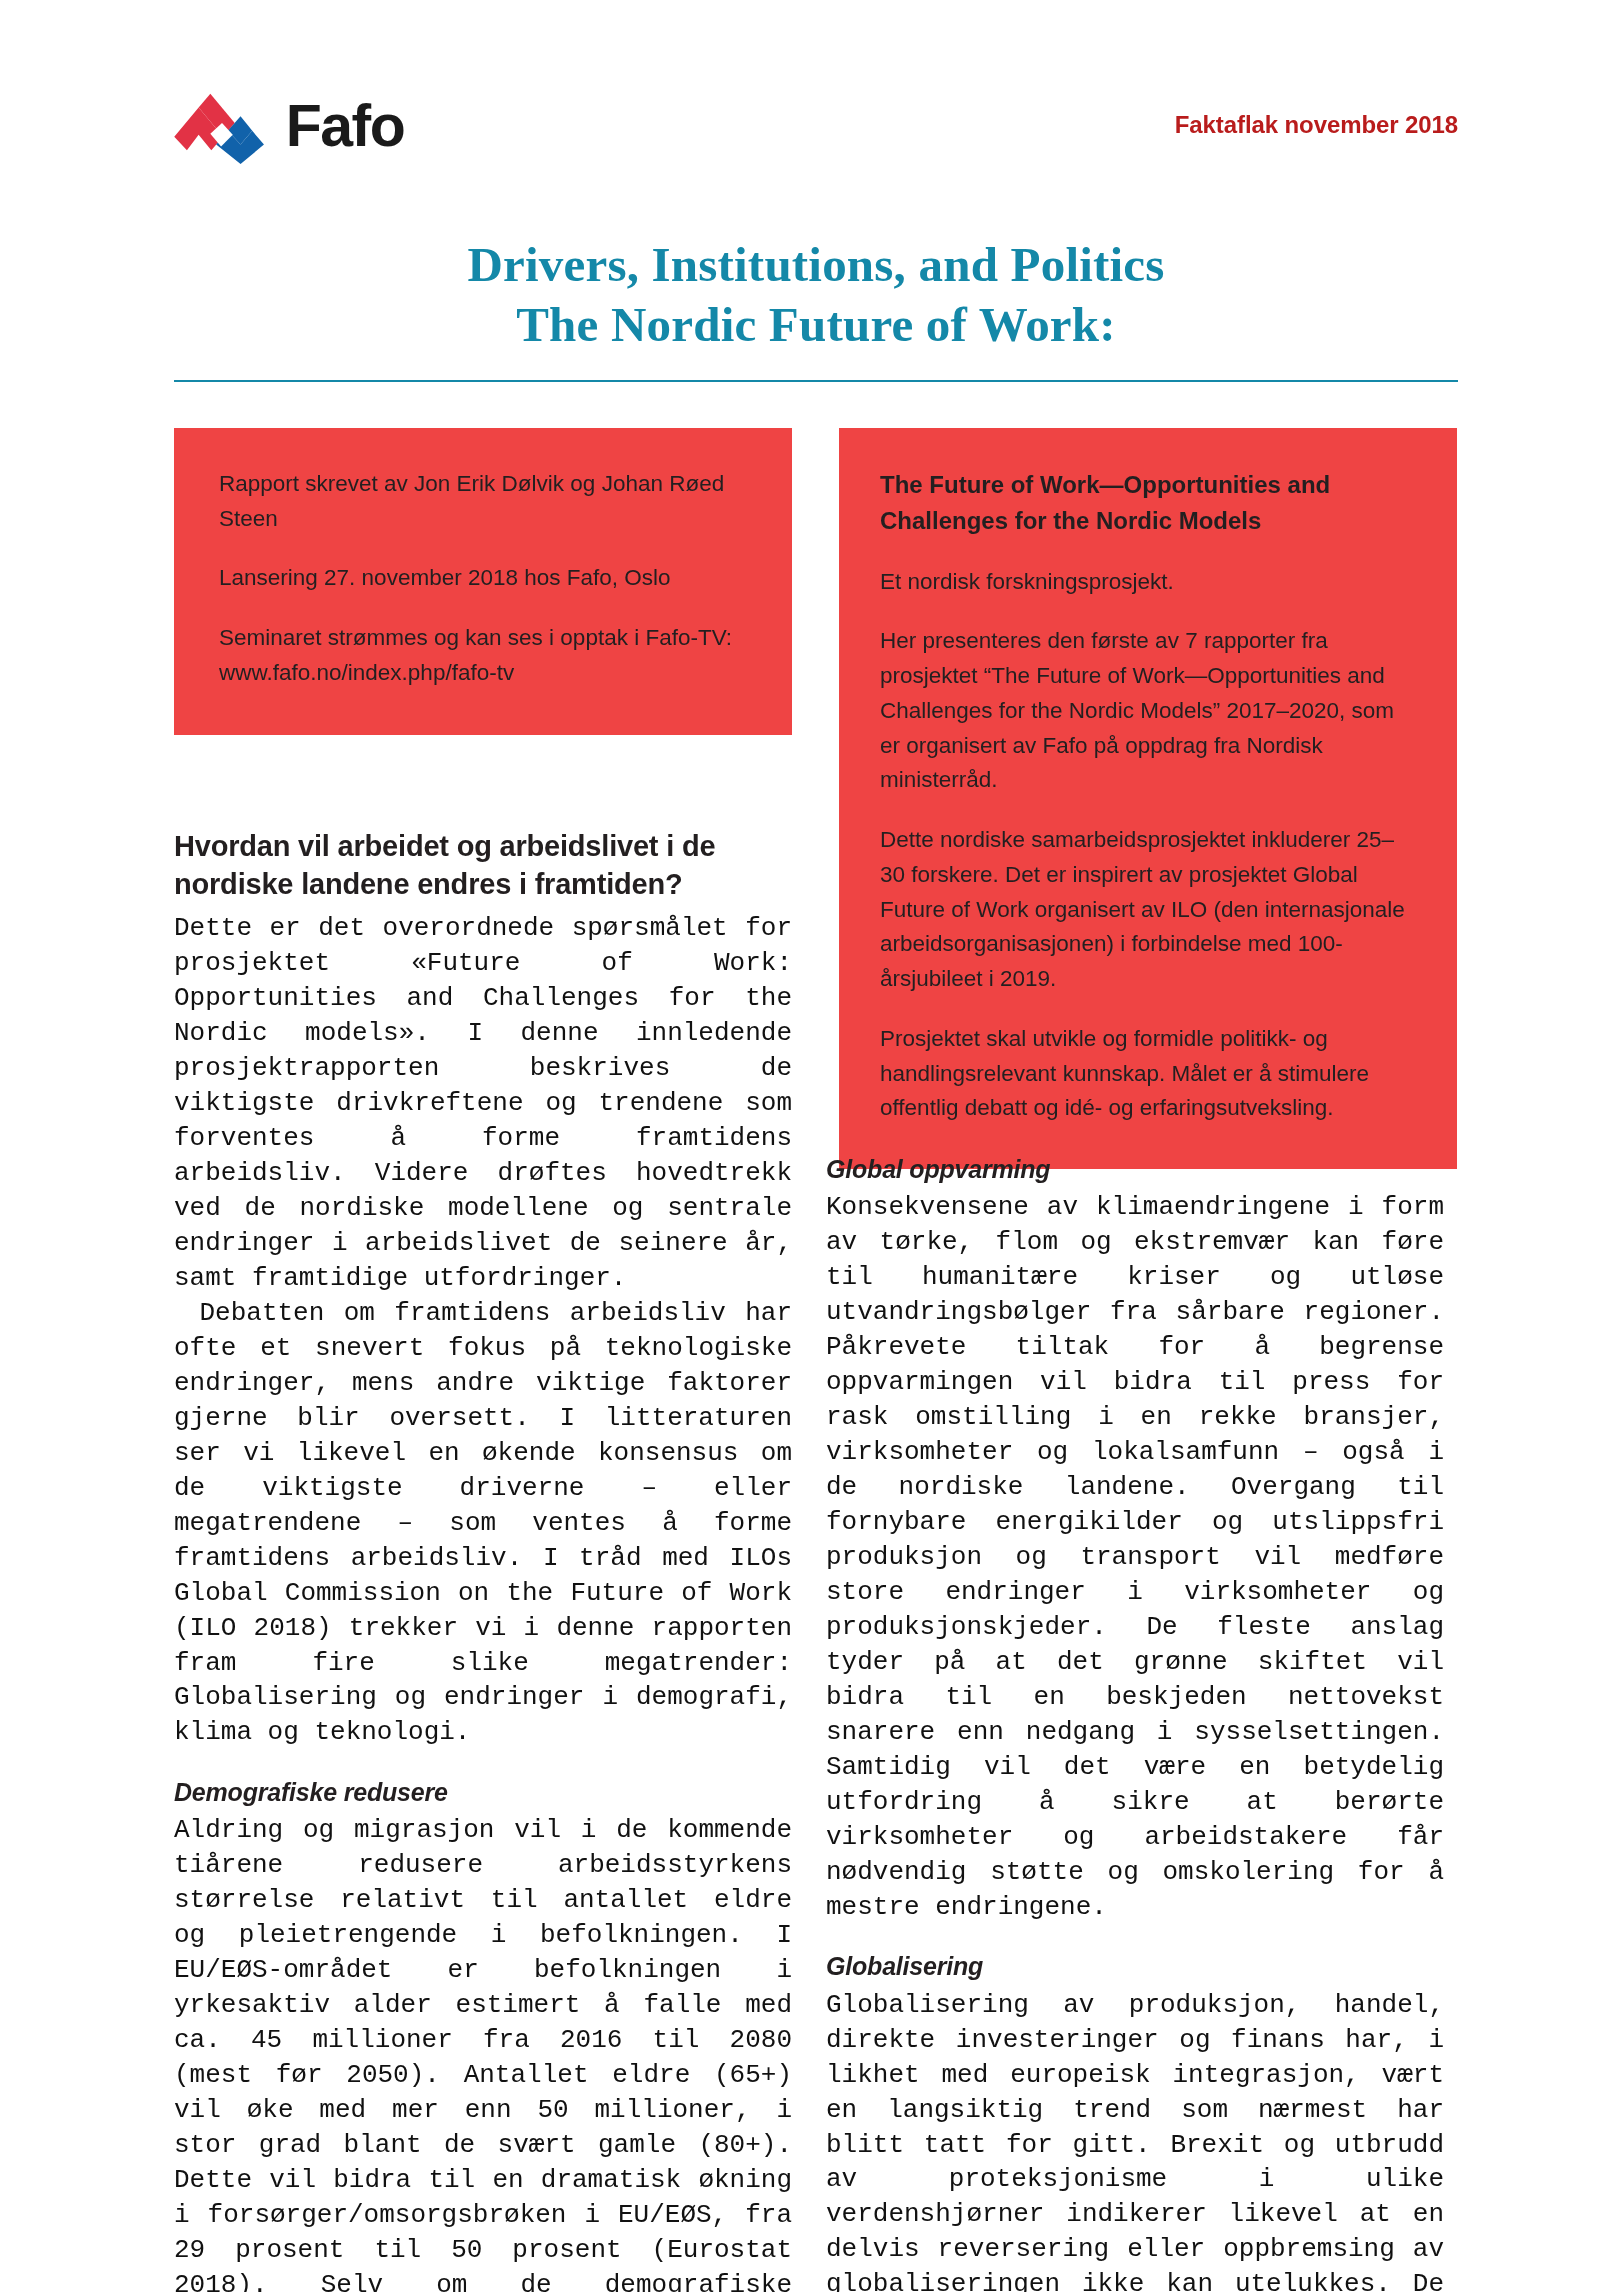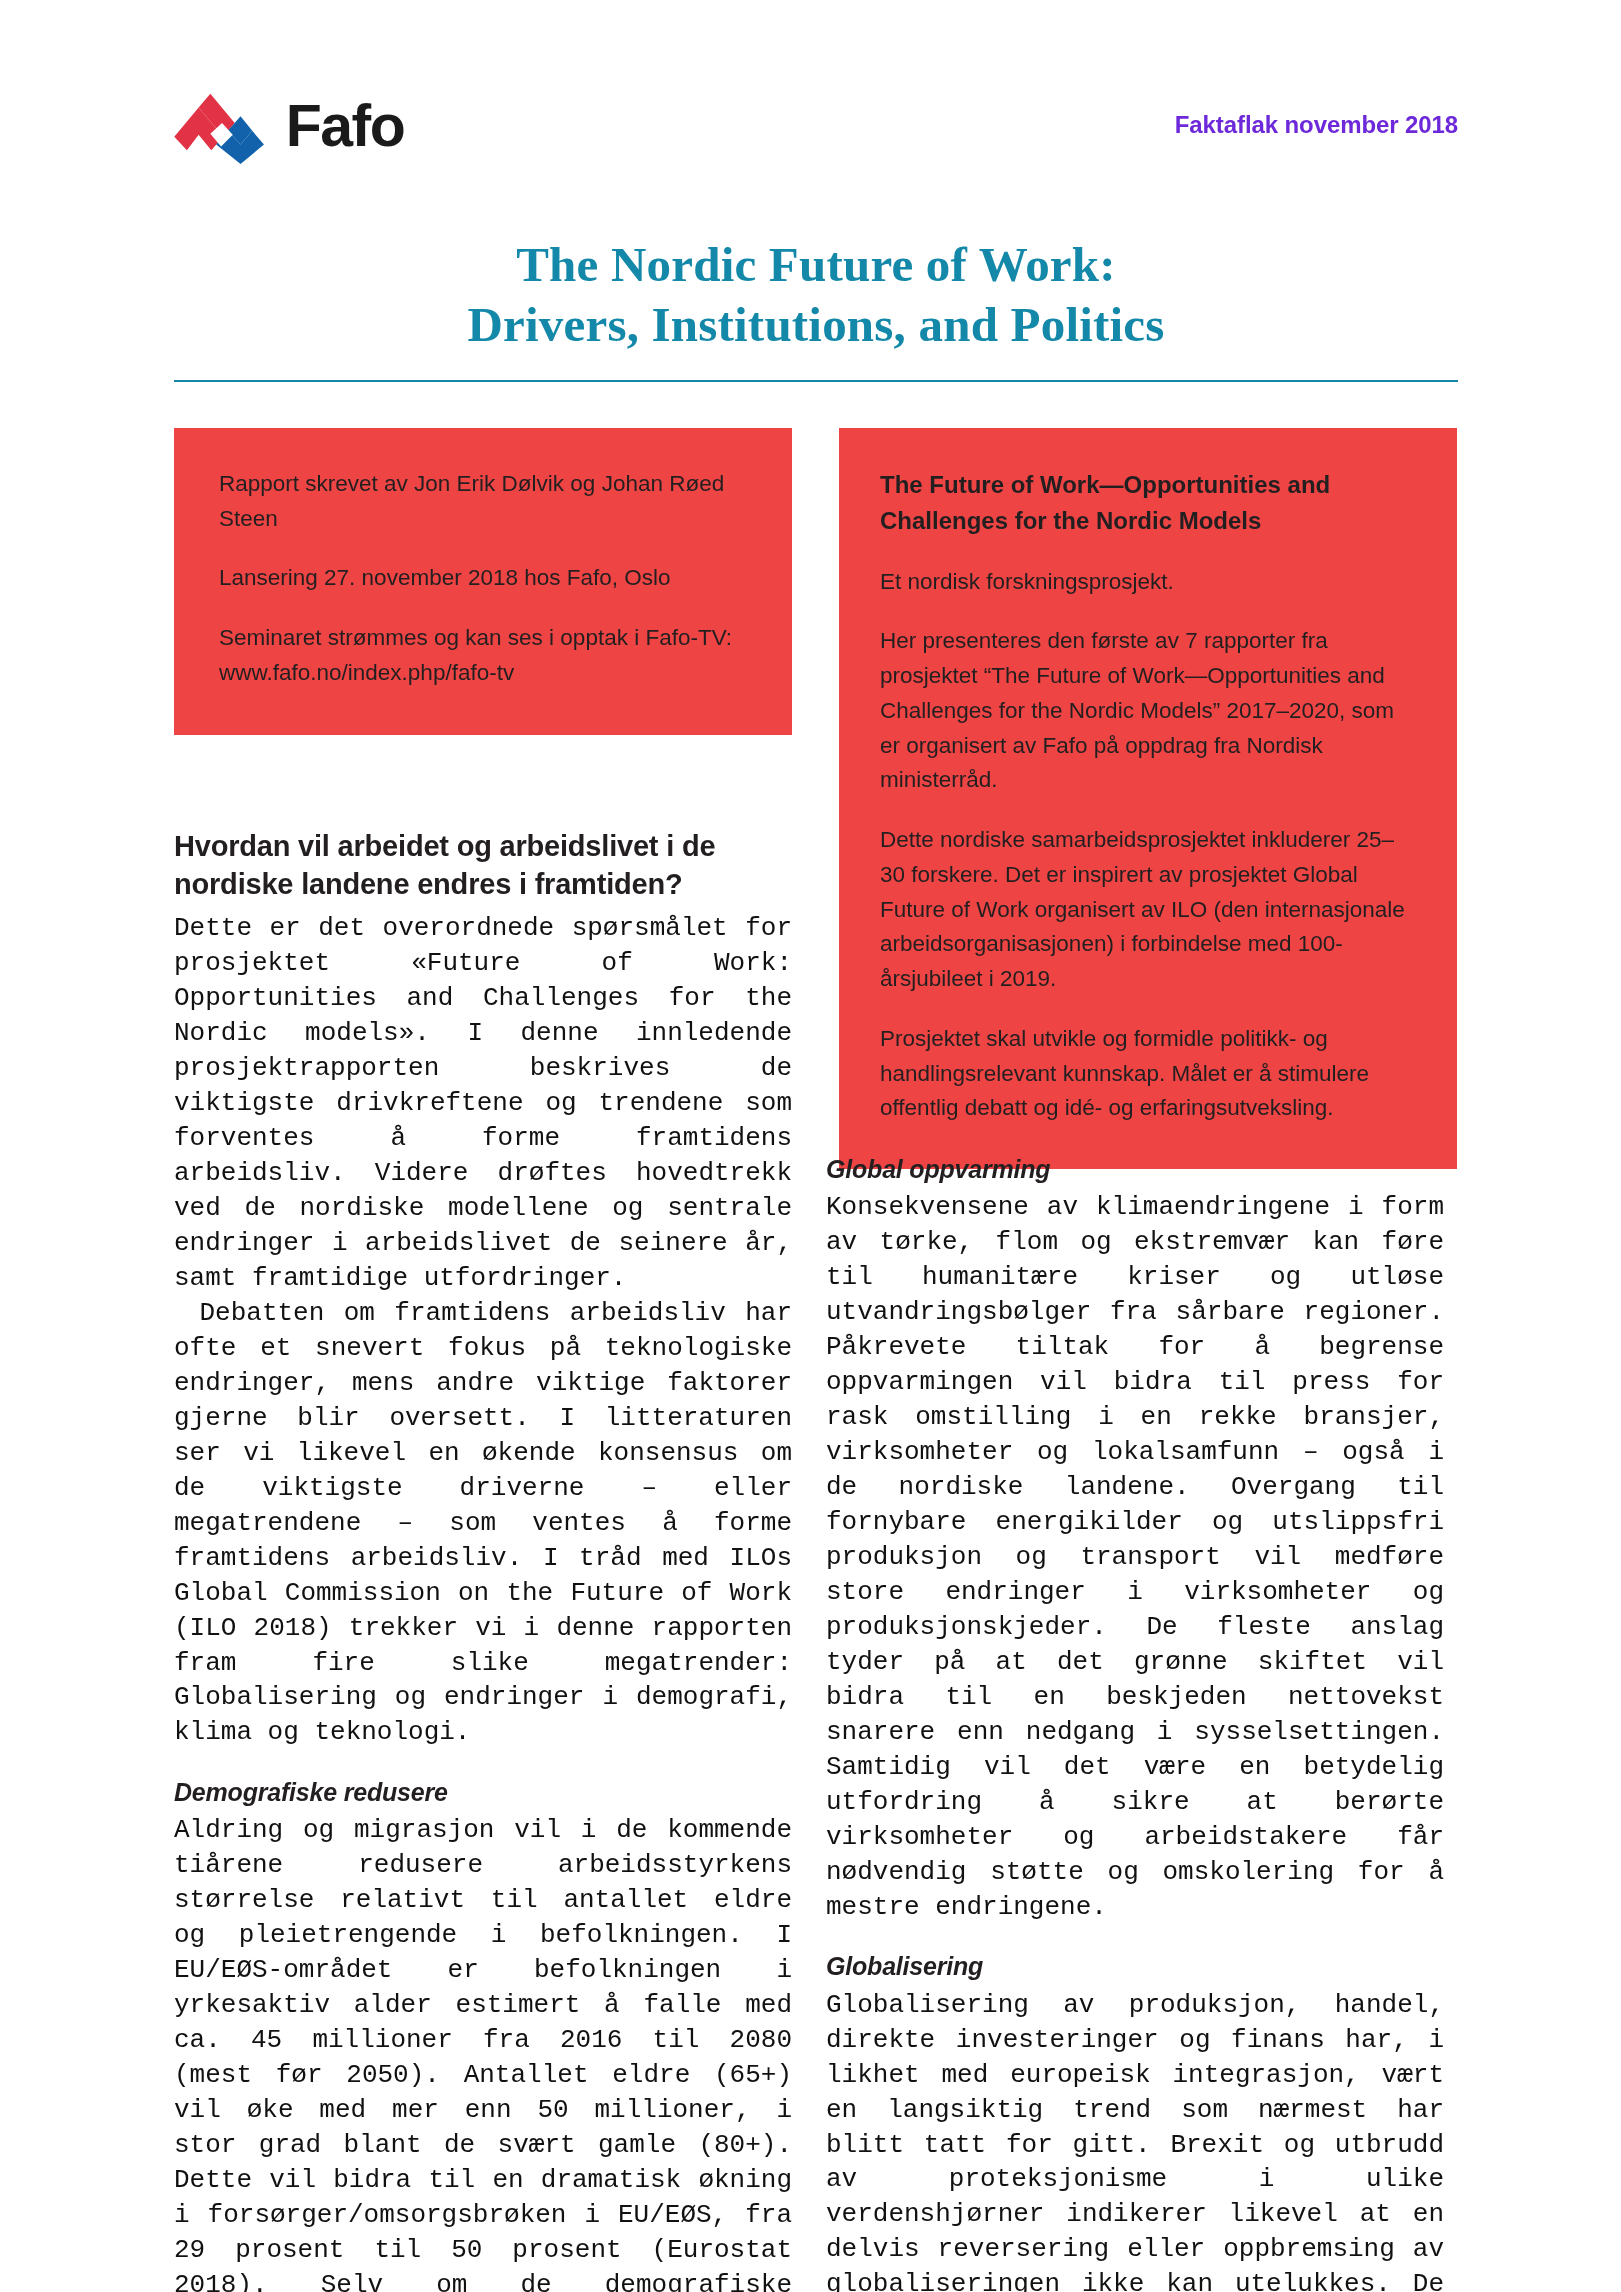--- a/index.html
+++ b/index.html
@@ -48,21 +48,21 @@
     letter-spacing: -1.5px;
     color: #1a1a1a;
     line-height: 1;
     margin-top: 2px;
   }
   .kicker {
     font-family: "Liberation Sans", sans-serif;
     font-weight: bold;
     font-size: 24px;
     letter-spacing: -0.1px;
-    color: #6d28d9;
+    color: #b91c1c;
     white-space: nowrap;
   }
 
   
   .title-block {
     position: absolute;
     left: 174px;
     top: 235px;
     width: 1284px;
     text-align: center;
@@ -177,22 +177,22 @@
         <polygon points="43,60 55,46 68,60 80,46 92,60 68,80" fill="#1162aa"></polygon>
         <polygon points="55,46 68,31 80,46 68,60" fill="#1162aa"></polygon>
         <polygon points="37,49 49,38 60,50 48,62" fill="#ffffff"></polygon>
       </svg>
       <span class="logo-word">Fafo</span>
     </div>
     <div class="kicker">Faktaflak november 2018</div>
   </div>
 
   <div class="title-block">
+    <div class="title-line">Drivers, Institutions, and Politics</div>
     <div class="title-line">The Nordic Future of Work:</div>
-    <div class="title-line">Drivers, Institutions, and Politics</div>
   </div>
   <div class="title-rule"></div>
 
   <div class="boxes">
     <div class="infobox left">
       <p>Rapport skrevet av Jon Erik Dølvik og Johan Røed Steen</p>
       <p>Lansering 27. november 2018 hos Fafo, Oslo</p>
       <p>Seminaret strømmes og kan ses i opptak i Fafo-TV: www.fafo.no/index.php/fafo-tv</p>
     </div>
     <div class="infobox right">

